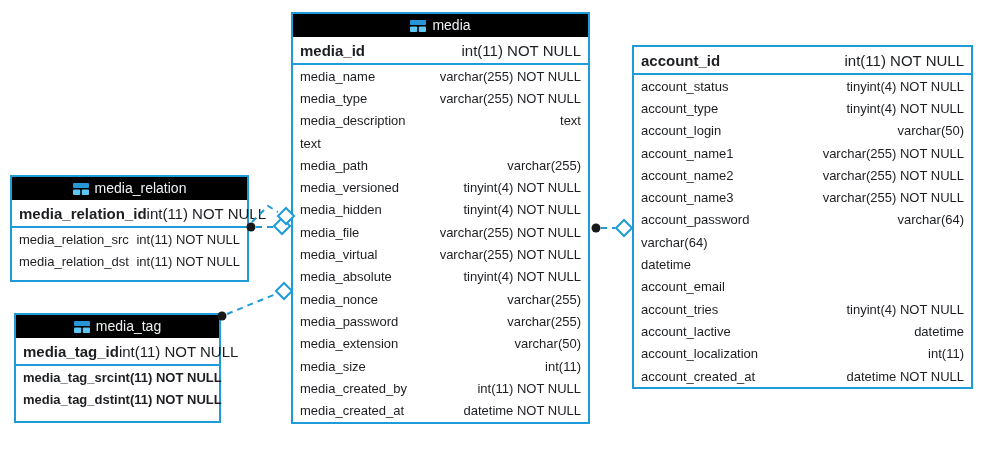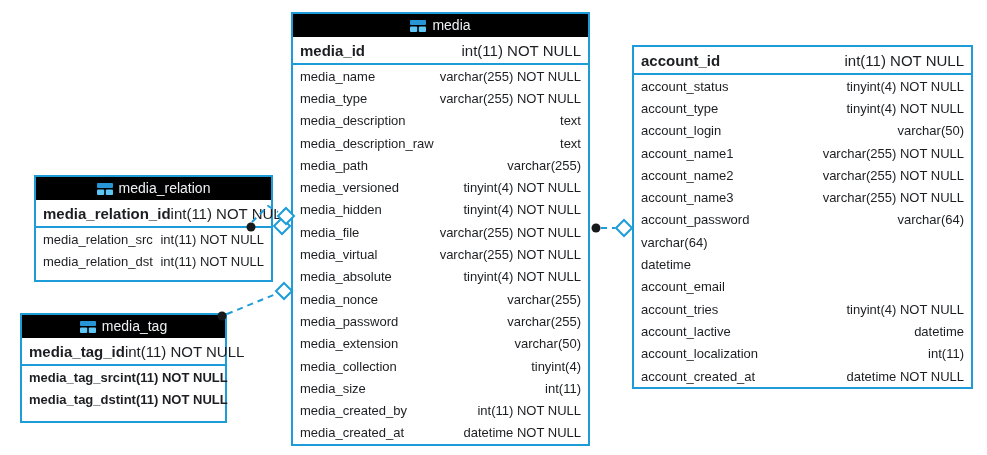--- a/index.html
+++ b/index.html
@@ -30,22 +30,22 @@
   .rows-pad-sm { padding-bottom:10px;font-weight:bold; }
   .field-row {
     box-sizing:border-box; height:22.3px;
     display:flex; align-items:center; justify-content:space-between;
     padding:0 7px; font-size:13px; color:#1c1e21; white-space:nowrap;
   }
   .f-type, .pk-type { text-align:right; }
   
   #tbl-media    { left:291px; top:12px;  width:299px; }
   #tbl-account  { left:632px; top:45px;  width:341px; }
-  #tbl-relation { left:10px;  top:175px; width:239px;margin-left:24px; }
-  #tbl-tag      { left:20px;  top:313px; width:207px; }
+  #tbl-relation { left:10px;  top:175px; width:239px; }
+  #tbl-tag      { left:14px;  top:313px; width:207px; }
   #connector-layer {
     position:absolute; left:0; top:0; width:987px; height:455px;
     pointer-events:none;
   }
 </style>
 </head>
 <body>
 
 <div id="canvas">
 
@@ -69,21 +69,20 @@
         </div>
         <div class="field-row">
           <span class="f-name">media_type</span>
           <span class="f-type">varchar(255) NOT NULL</span>
         </div>
         <div class="field-row">
           <span class="f-name">media_description</span>
           <span class="f-type">text</span>
         </div>
         <div class="field-row">
-          <span class="f-name">media_description_raw</span>
           <span class="f-type">text</span>
         </div>
         <div class="field-row">
           <span class="f-name">media_path</span>
           <span class="f-type">varchar(255)</span>
         </div>
         <div class="field-row">
           <span class="f-name">media_versioned</span>
           <span class="f-type">tinyint(4) NOT NULL</span>
         </div>
@@ -107,24 +106,20 @@
           <span class="f-name">media_nonce</span>
           <span class="f-type">varchar(255)</span>
         </div>
         <div class="field-row">
           <span class="f-name">media_password</span>
           <span class="f-type">varchar(255)</span>
         </div>
         <div class="field-row">
           <span class="f-name">media_extension</span>
           <span class="f-type">varchar(50)</span>
-        </div>
-        <div class="field-row">
-          <span class="f-name">media_collection</span>
-          <span class="f-type">tinyint(4)</span>
         </div>
         <div class="field-row">
           <span class="f-name">media_size</span>
           <span class="f-type">int(11)</span>
         </div>
         <div class="field-row">
           <span class="f-name">media_created_by</span>
           <span class="f-type">int(11) NOT NULL</span>
         </div>
         <div class="field-row">

